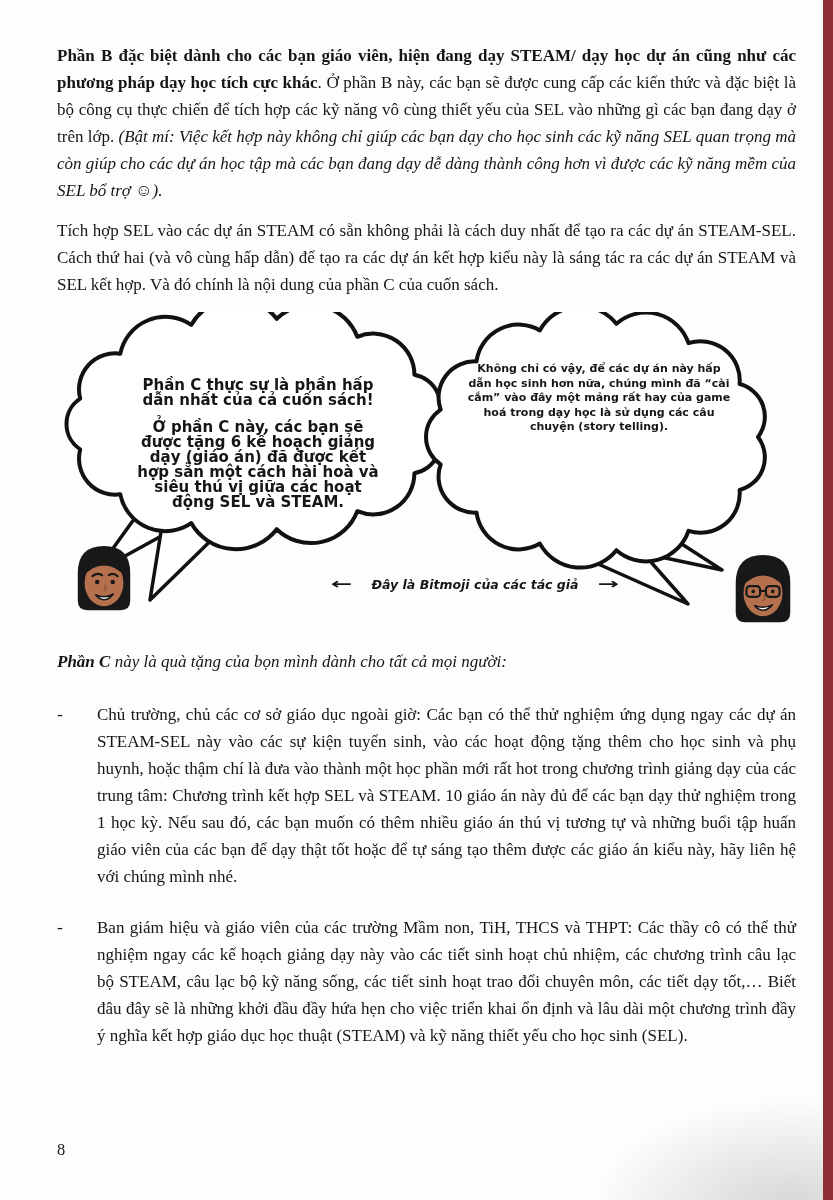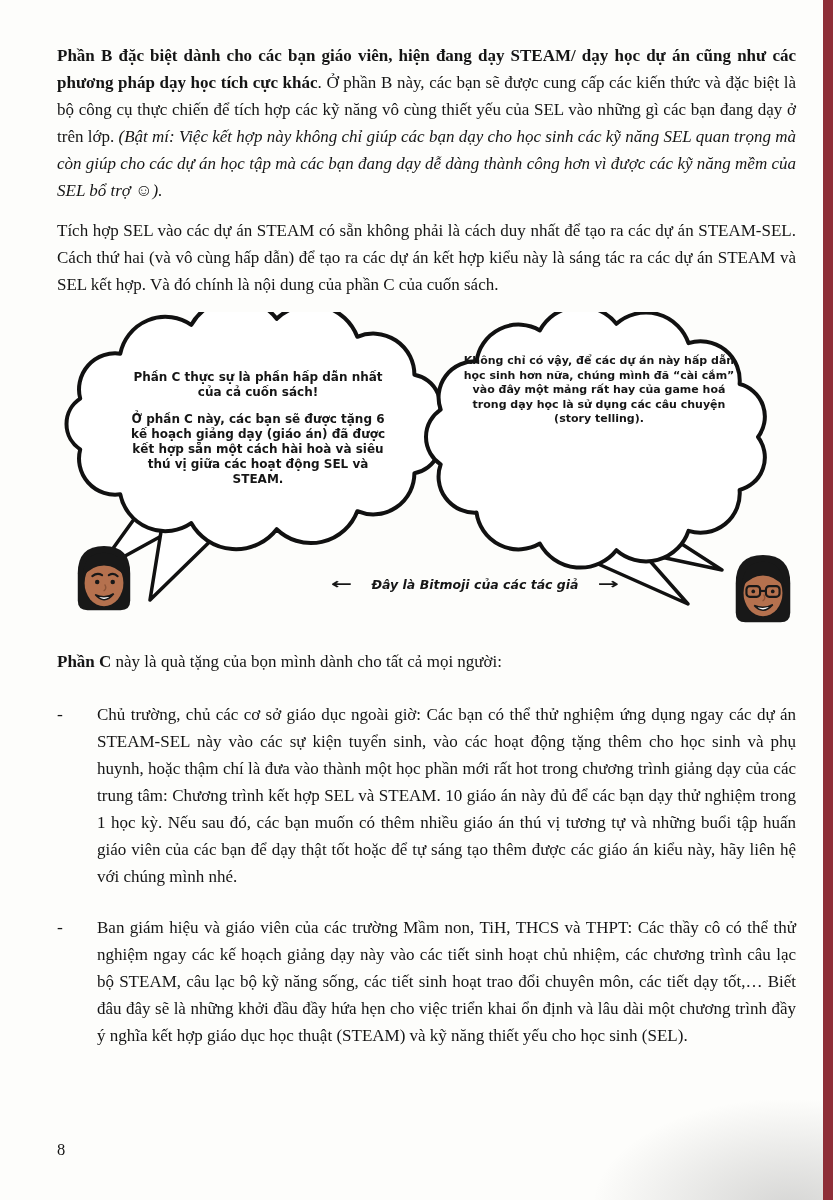--- a/index.html
+++ b/index.html
@@ -42,40 +42,40 @@
   .cloud { fill: #ffffff; stroke: #111111; stroke-width: 4; stroke-linejoin: round; }
   .tail  { fill: #ffffff; stroke: #111111; stroke-width: 3.5; stroke-linejoin: round; }
 
   .bubble-copy {
     position: absolute;
     font-family: "DejaVu Sans", sans-serif;
     font-weight: 700;
     text-align: center;
     color: #161616;
   }
-  .bubble-copy p { margin: 0; }
-  .bubble-left  { left: 126px; top: 58px;  width: 264px; font-size: 12px; line-height: 15px; }
+  .bubble-copy p { margin: 8px; }
+  .bubble-left  { left: 126px; top: 58px;  width: 264px; font-size: 15px; line-height: 15px; }
   .bubble-left  p + p { margin-top: 12px; }
   .bubble-right { left: 458px; top: 42px;  width: 282px; font-size: 11px; line-height: 14.5px; }
   .bubble-right p + p { margin-top: 10px; }
 
   .avatar { position: absolute; }
   .avatar-left  { left: 70px;  top: 228px; }
   .avatar-right { left: 726px; top: 236px; }
 
   .caption {
     position: absolute; top: 263px; left: 335px; width: 280px;
     display: flex; align-items: center; justify-content: space-between;
     font-family: "DejaVu Sans", sans-serif;
     font-weight: 700; font-style: italic; font-size: 12.5px; color: #161616;
   }
   .caption .arrow { font-style: normal; display: inline-block; transform: scaleX(1.7); font-size: 15px; }
 
   
-  .part-c-lead { margin-top: 16px; }
+  .part-c-lead { margin-top: 16px; font-style: italic; }
   .list { margin-top: 26px; }
   .list-item { display: flex; margin-top: 0; }
   .list-item + .list-item { margin-top: 24px; }
   .dash { width: 40px; flex: none; font-size: 17.5px; line-height: 27px; }
   .item-text { flex: 1; }
 
   .page-number {
     position: absolute; left: 57px; top: 1140px;
     font-size: 16.5px;
   }

